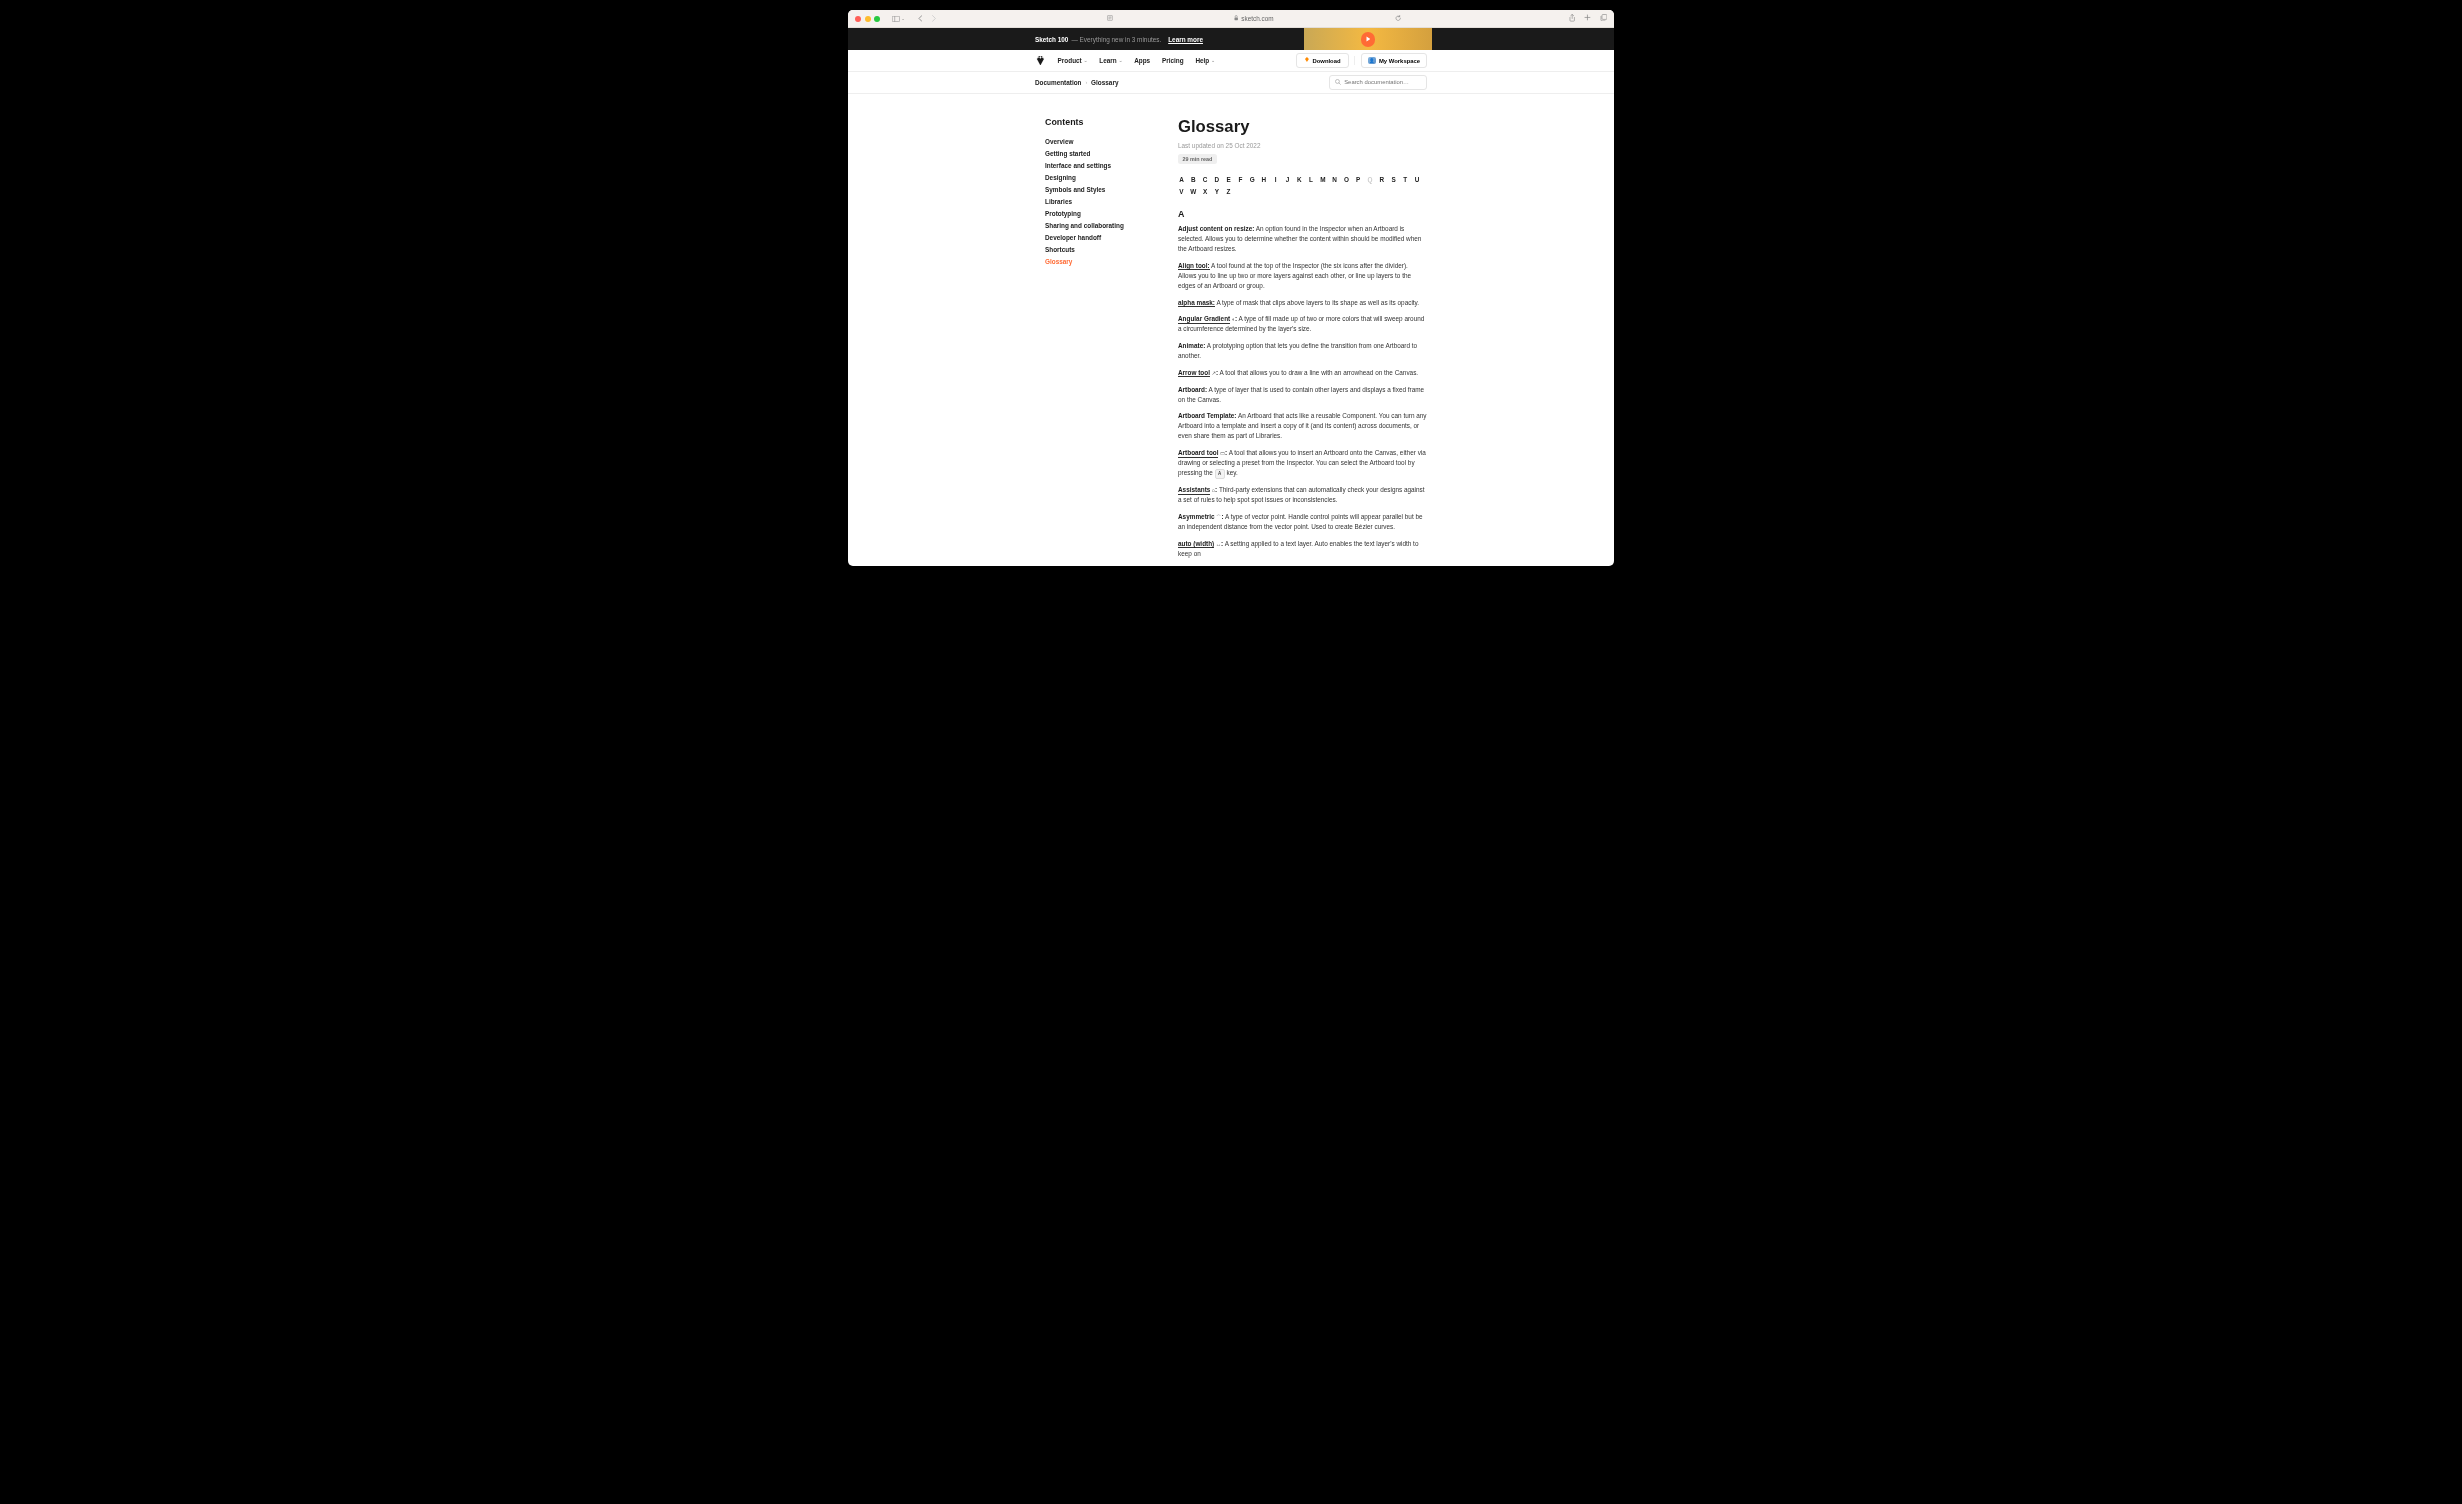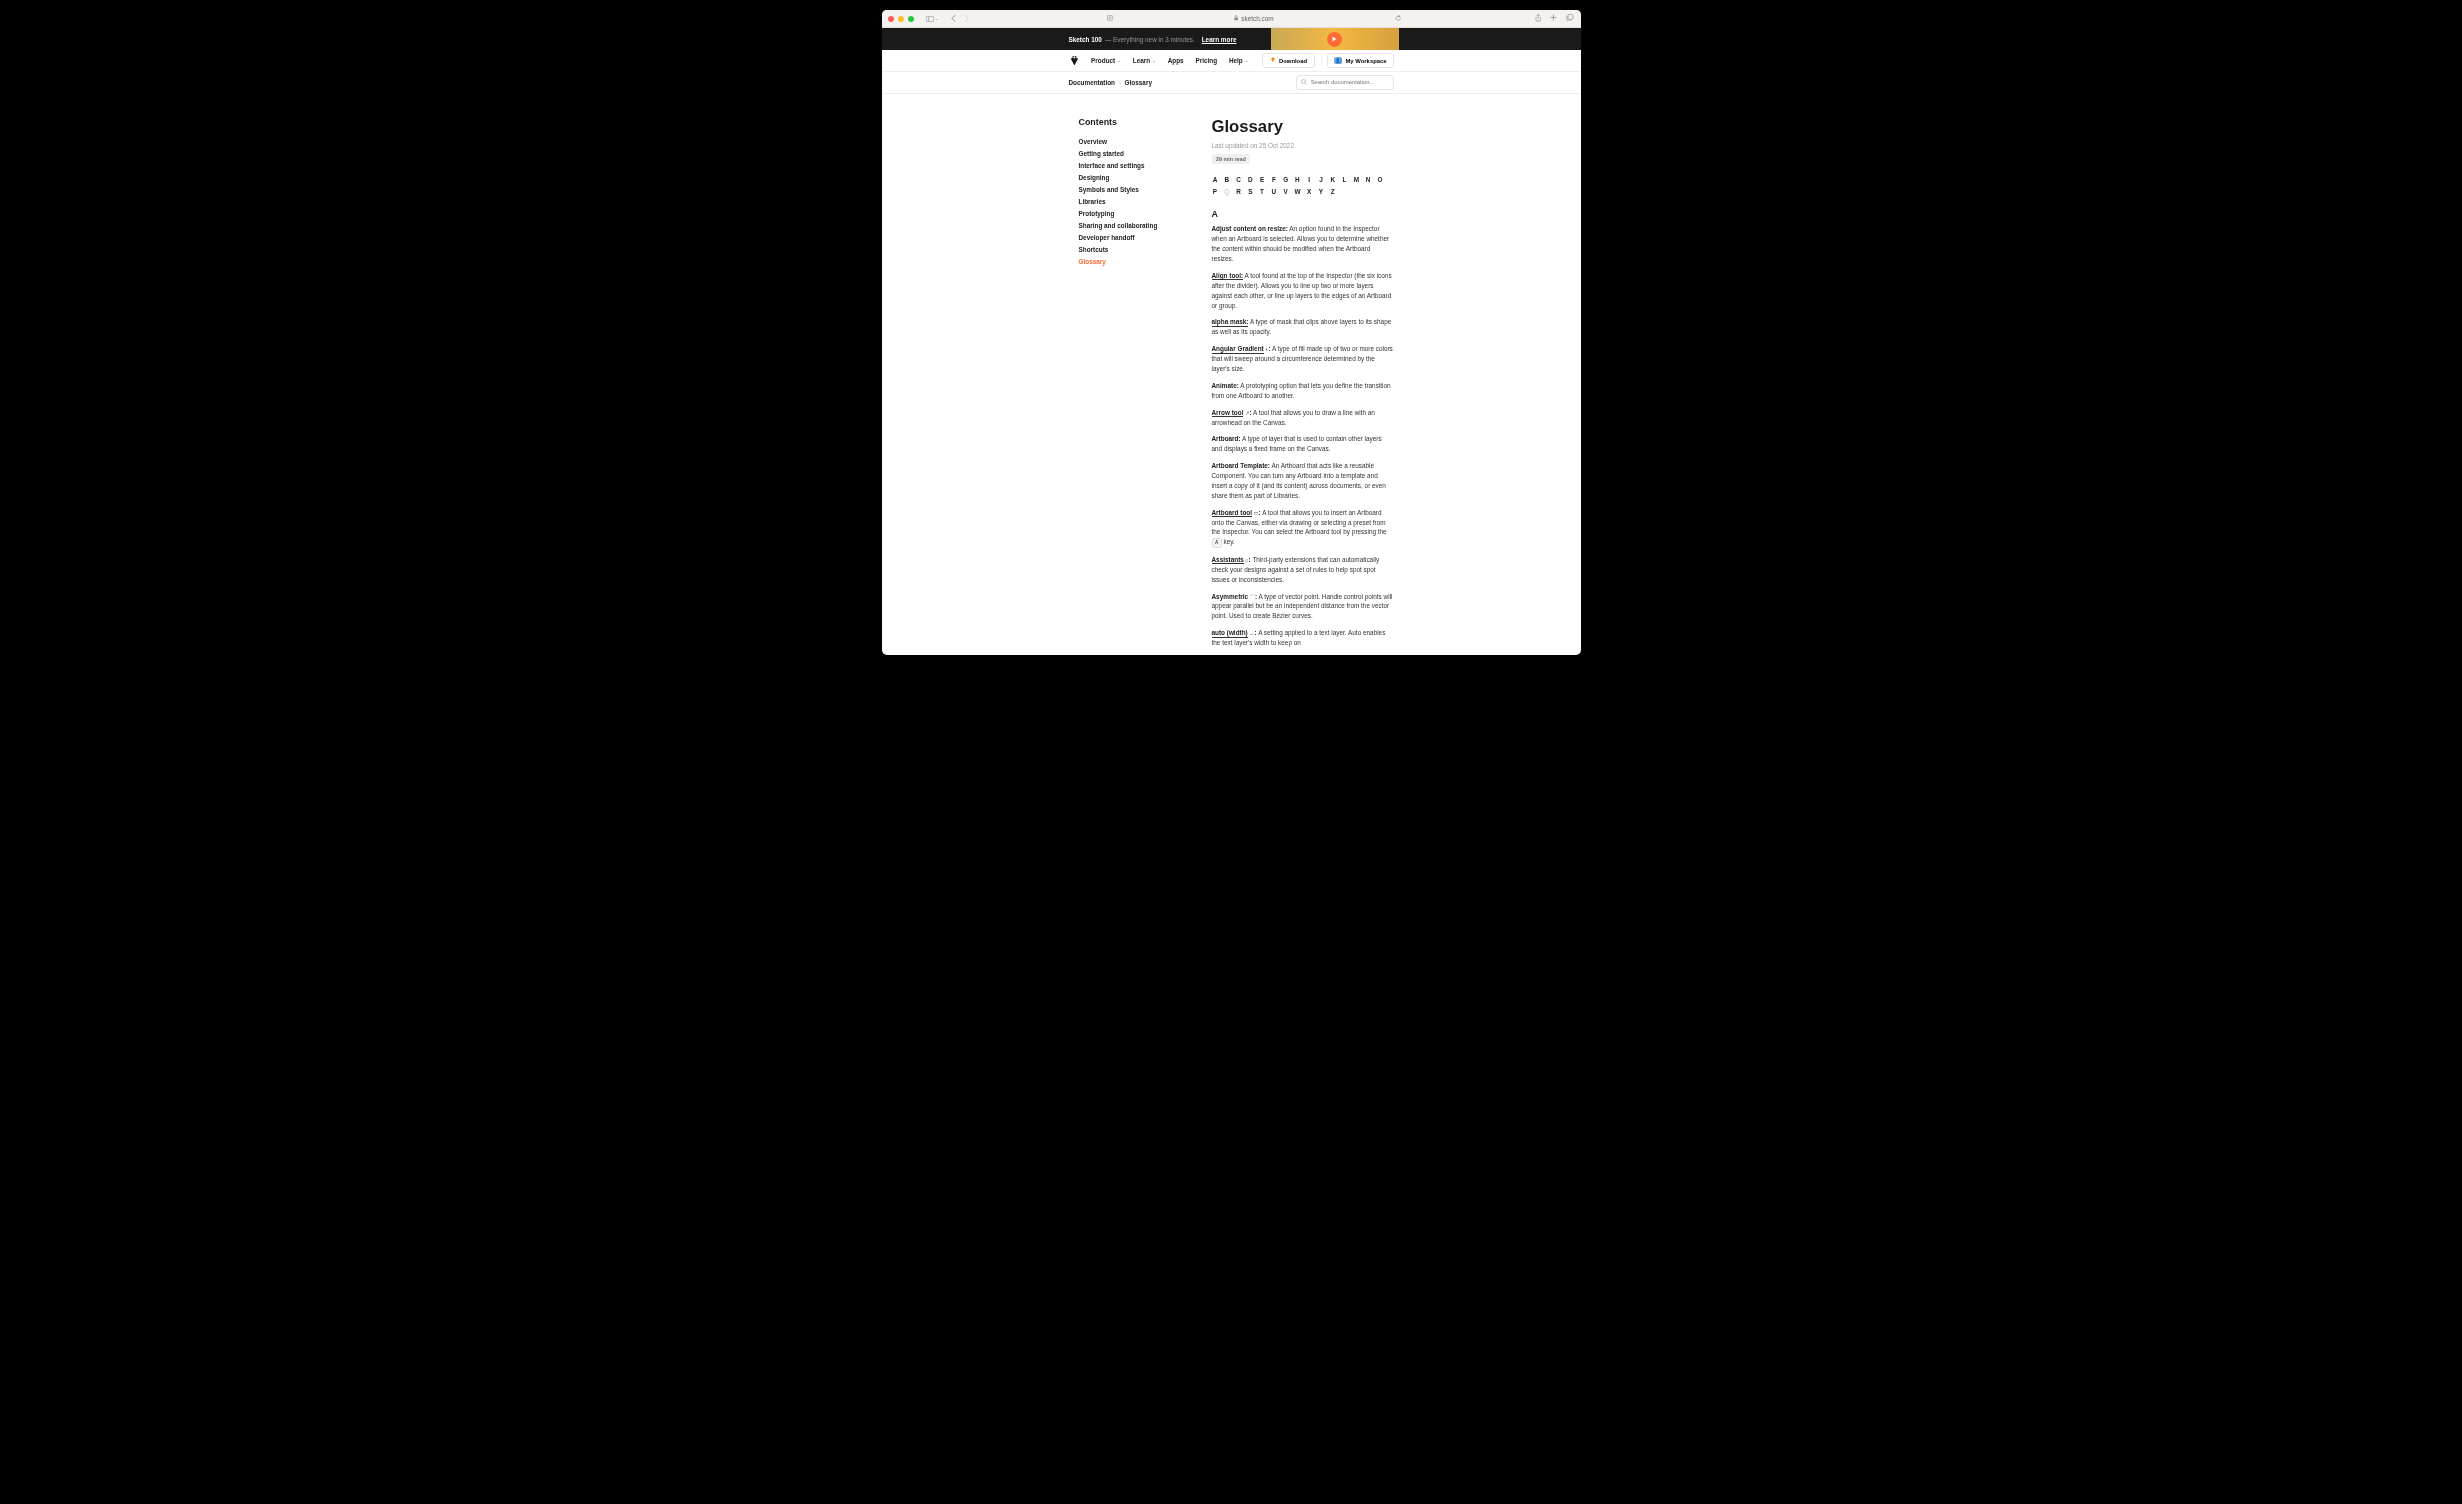--- a/index.html
+++ b/index.html
@@ -1,20 +1,20 @@
 <!DOCTYPE html>
 <html style="font-size:7.9px"><head>
   <meta charset="utf-8">
   <style>
     * { margin: 0; padding: 0; box-sizing: border-box; }
     body { font-family: -apple-system, BlinkMacSystemFont, 'Segoe UI', Helvetica, Arial, sans-serif; background: #000; }
     
     .window {
       background: #fff;
-      width: 699px;
+      width: 766px;
       margin: 9.8px auto;
       border-radius: 4.9px;
       overflow: hidden;
       box-shadow: 0 9.8px 29.5px rgba(0,0,0,0.5);
     }
     
     
     .browser-chrome {
       background: #f5f1ee;
       height: 18.7px;

